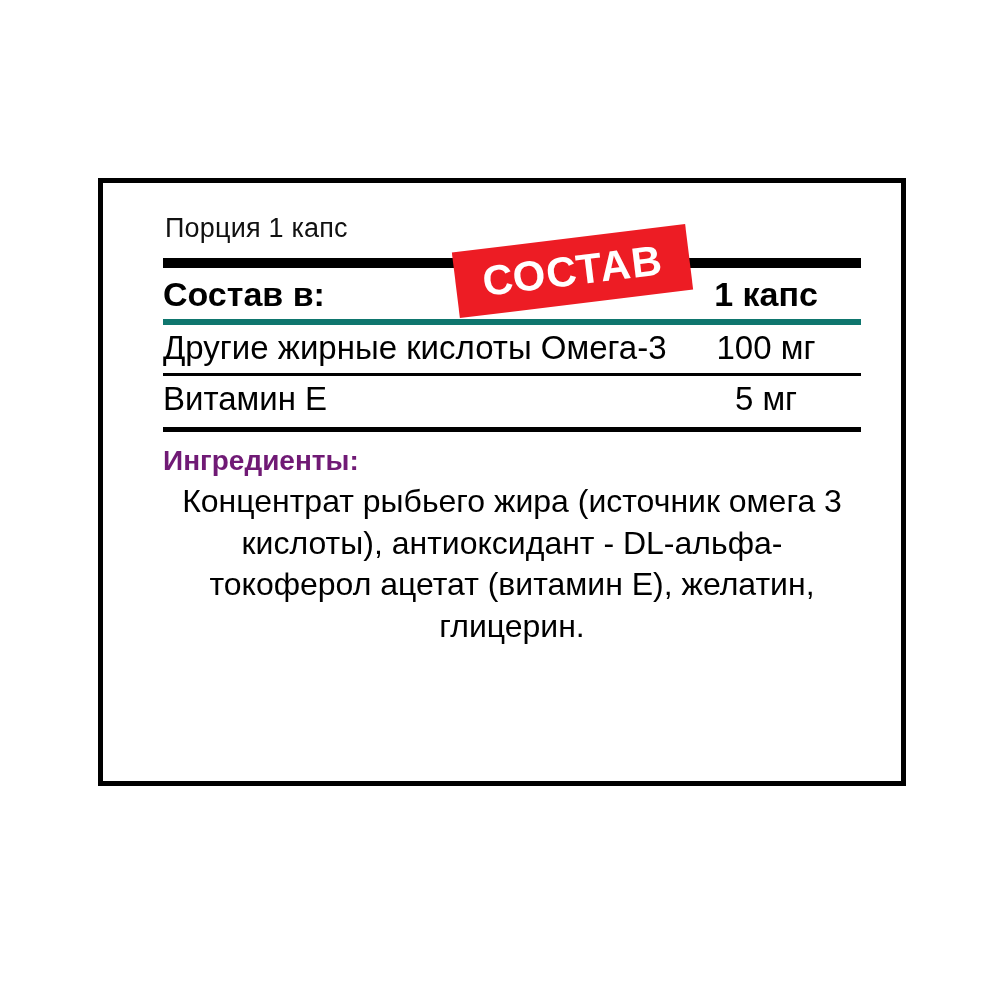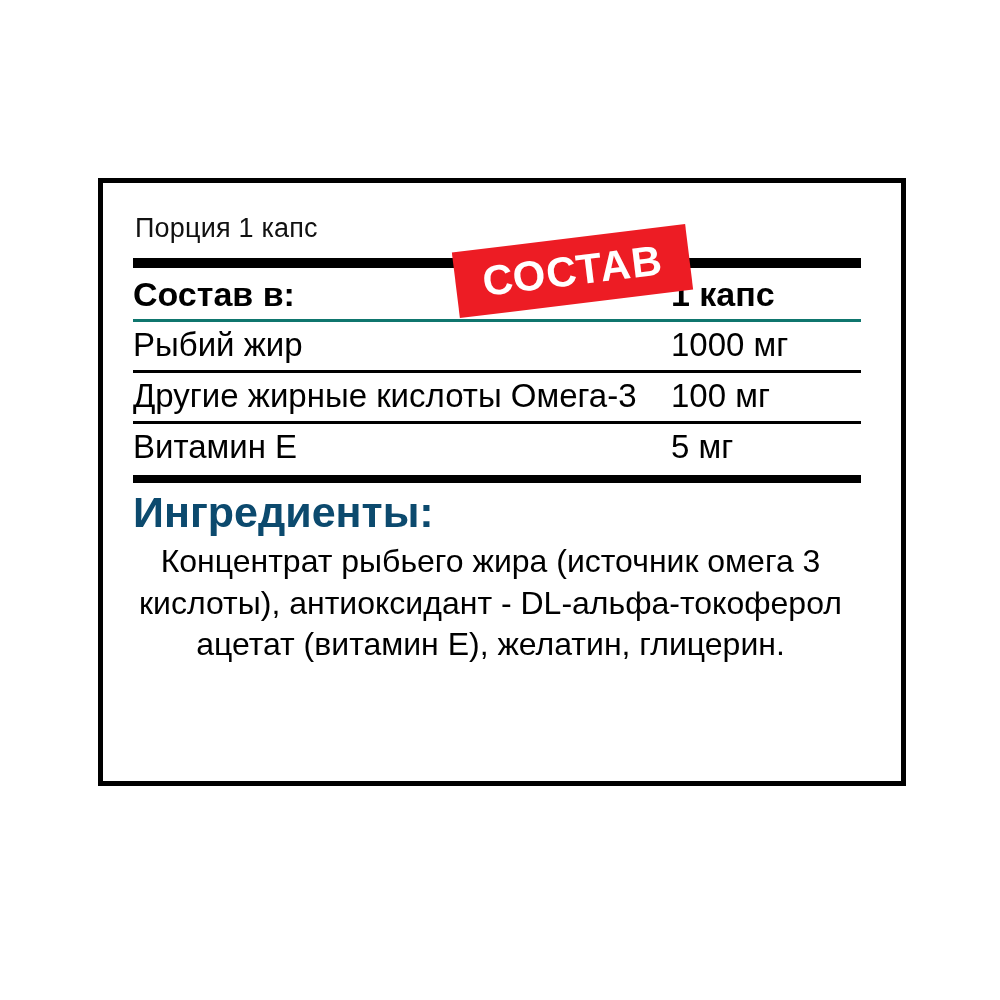--- a/index.html
+++ b/index.html
@@ -21,21 +21,21 @@
     top: 178px;
     width: 808px;
     height: 608px;
     border: 5px solid #000000;
     background: #ffffff;
     box-sizing: border-box;
   }
 
   .inner {
     position: absolute;
-    left: 30px;
+    left: 60px;
     top: 30px;
     right: 40px;
   }
 
   .serving {
     font-size: 27px;
     color: #111111;
     letter-spacing: 0.2px;
     margin: 0 0 14px 2px;
   }
@@ -52,40 +52,40 @@
     color: #000000;
     vertical-align: bottom;
     border-bottom: 3px solid #000000;
     line-height: 1.18;
   }
 
   table.facts tr.head td {
     font-weight: bold;
     font-size: 34px;
     border-top: 10px solid #000000;
-    border-bottom: 3px solid #0f766e;
+    border-bottom: 6px solid #0f766e;
     padding-top: 6px;
   }
 
   table.facts tr.last td {
-    border-bottom: 8px solid #000000;
+    border-bottom: 5px solid #000000;
     padding-bottom: 8px;
   }
 
   td.amount {
-    text-align: left;
+    text-align: center;
     width: 190px;
     white-space: nowrap;
   }
 
   .ingr-title {
-    font-size: 43px;
+    font-size: 28px;
     font-weight: bold;
-    color: #0c4a6e;
-    margin: 5px 0 4px 0;
+    color: #701a75;
+    margin: 13px 0 4px 0;
   }
 
   .ingr-body {
     font-size: 32px;
     color: #000000;
     line-height: 1.30;
     max-width: 715px;
     text-align: center;
   }
 
@@ -119,24 +119,20 @@
 
     <div class="serving">Порция 1 капс</div>
 
     <table class="facts">
       <tbody>
           <tr class="head">
         <td>Состав в:</td>
         <td class="amount">1 капс</td>
       </tr>
       <tr>
-        <td>Рыбий жир</td>
-        <td class="amount">1000 мг</td>
-      </tr>
-      <tr>
         <td>Другие жирные кислоты Омега-3</td>
         <td class="amount">100 мг</td>
       </tr>
       <tr class="last">
         <td>Витамин E</td>
         <td class="amount">5 мг</td>
       </tr>
     </tbody>
       </table>
 

